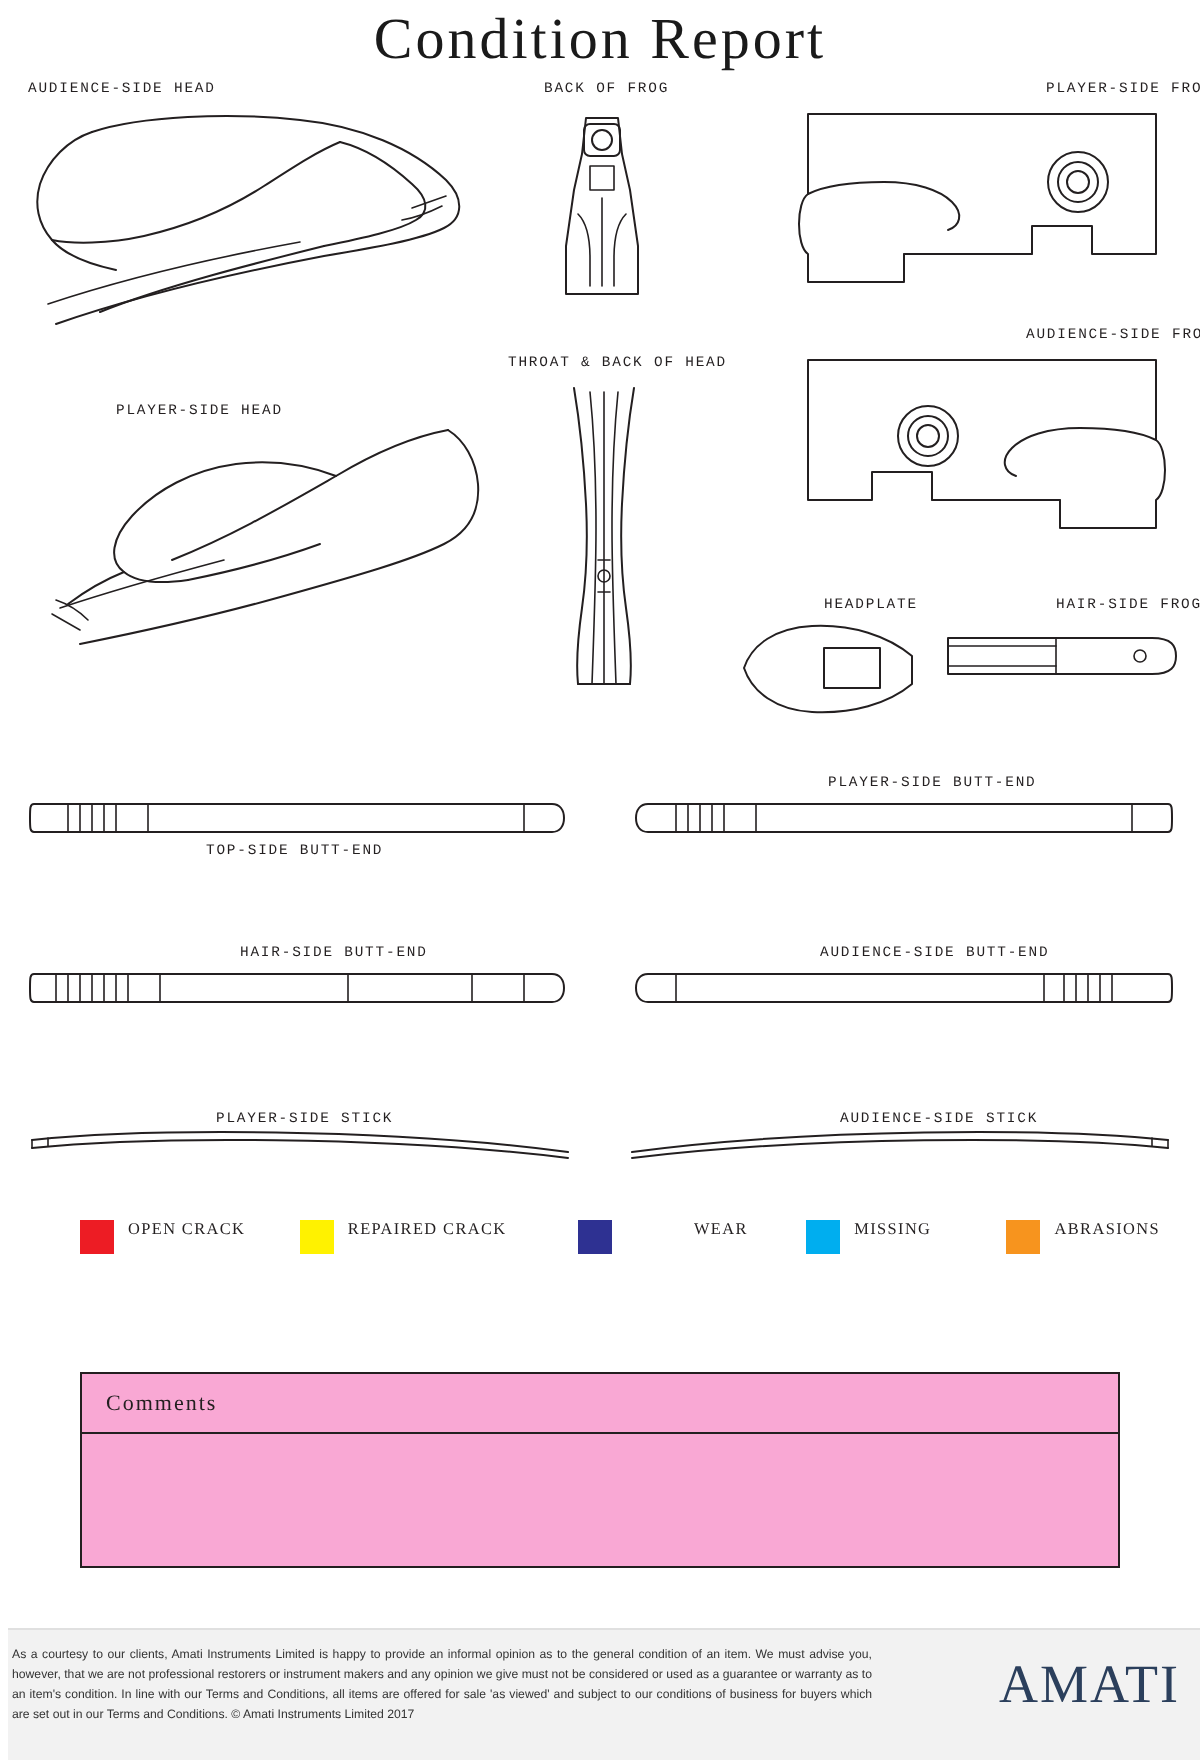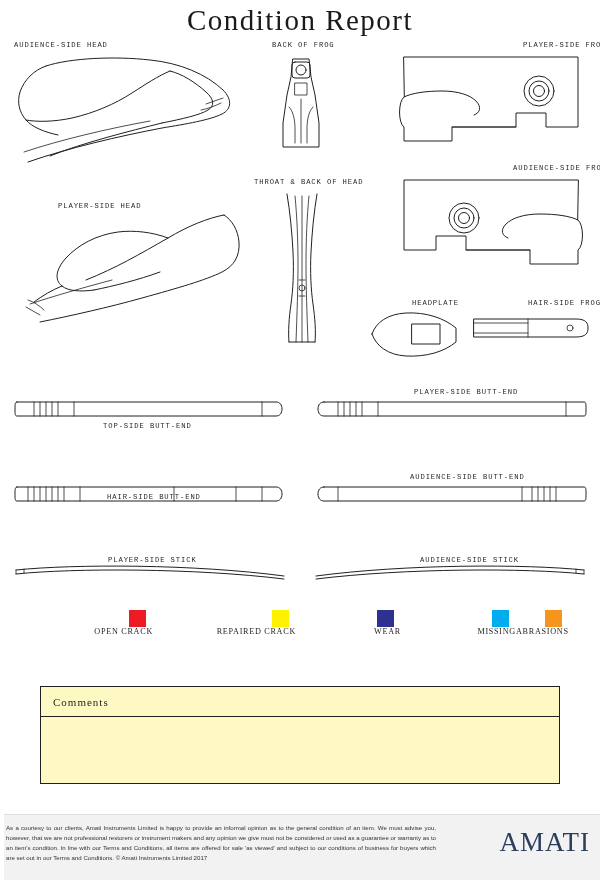--- a/index.html
+++ b/index.html
@@ -57,40 +57,39 @@
     left: 40px; top: 610px;
     width: 540px;
   }
   .legend-row {
     display: flex;
     align-items: center;
     margin-bottom: 10px;
   }
   .legend-item {
     display: flex;
-    align-items: flex-end;
+    align-items: flex-start;
     font-family: "Liberation Serif", serif;
     font-size: 8.2px;
     letter-spacing: 0.7px;
     text-transform: uppercase;
-    flex-direction: column;
   }
   .swatch {
     width: 17px; height: 17px;
     margin-right: 7px;
     display: inline-block;
   }
 
   
   .comments-box {
     position: absolute;
     left: 40px; top: 686px;
     width: 520px; height: 98px;
     border: 1px solid #231f20;
-    background: #fef9c3;
+    background: #f9a8d4;
   }
   .comments-head {
     height: 30px;
     border-bottom: 1px solid #231f20;
     display: flex;
     align-items: center;
     padding-left: 12px;
     font-family: "Liberation Serif", serif;
     font-size: 11px;
     letter-spacing: 1px;
@@ -238,21 +237,21 @@
     <path class="ln ln-thin" d="M1,11 L268,11" style="stroke:none"></path>
   </svg>
 
   <svg class="abs" style="left:316px; top:398px;" width="272" height="26" viewBox="0 0 272 26">
     <path class="ln" d="M8,4 L268,4 C270,4 270,6 270,11 C270,16 270,18 268,18 L8,18 C4,18 2,15 2,11 C2,7 4,4 8,4 Z"></path>
     <path class="ln ln-thin" d="M22,4 L22,18 M28,4 L28,18 M34,4 L34,18 M40,4 L40,18 M46,4 L46,18"></path>
     <path class="ln ln-thin" d="M62,4 L62,18"></path>
     <path class="ln ln-thin" d="M250,4 L250,18"></path>
   </svg>
 
-  <div class="abs cap-label" style="left:107px; top:473px;margin-top:20px;">Hair-side butt-end</div>
+  <div class="abs cap-label" style="left:120px; top:473px;">Hair-side butt-end</div>
   <div class="abs cap-label" style="left:410px; top:473px;">Audience-side butt-end</div>
 
   <svg class="abs" style="left:14px; top:483px;" width="270" height="26" viewBox="0 0 270 26">
     <path class="ln" d="M3,4 L262,4 C266,4 268,7 268,11 C268,15 266,18 262,18 L3,18 C1,18 1,16 1,11 C1,6 1,4 3,4 Z"></path>
     <path class="ln ln-thin" d="M14,4 L14,18 M20,4 L20,18 M26,4 L26,18 M32,4 L32,18 M38,4 L38,18 M44,4 L44,18 M50,4 L50,18"></path>
     <path class="ln ln-thin" d="M66,4 L66,18"></path>
     <path class="ln ln-thin" d="M160,4 L160,18"></path>
     <path class="ln ln-thin" d="M222,4 L222,18"></path>
     <path class="ln ln-thin" d="M248,4 L248,18"></path>
   </svg>
@@ -284,21 +283,21 @@
   <div class="legend">
     <div class="legend-row">
       <div class="legend-item" style="width:113px;">
         <span class="swatch" style="background:#ed1c24"></span>
         <span>Open crack</span>
       </div>
       <div class="legend-item" style="width:143px;">
         <span class="swatch" style="background:#fff200"></span>
         <span>Repaired crack</span>
       </div>
-      <div class="legend-item" style="width:105px;">
+      <div class="legend-item" style="width:105px;gap:34px;">
         <span class="swatch" style="background:#2e3192"></span>
         <span>Wear</span>
       </div>
       <div class="legend-item" style="width:115px;padding-left:12px;">
         <span class="swatch" style="background:#00aeef"></span>
         <span>Missing</span>
       </div>
       <div class="legend-item">
         <span class="swatch" style="background:#f7941e"></span>
         <span>Abrasions</span>

